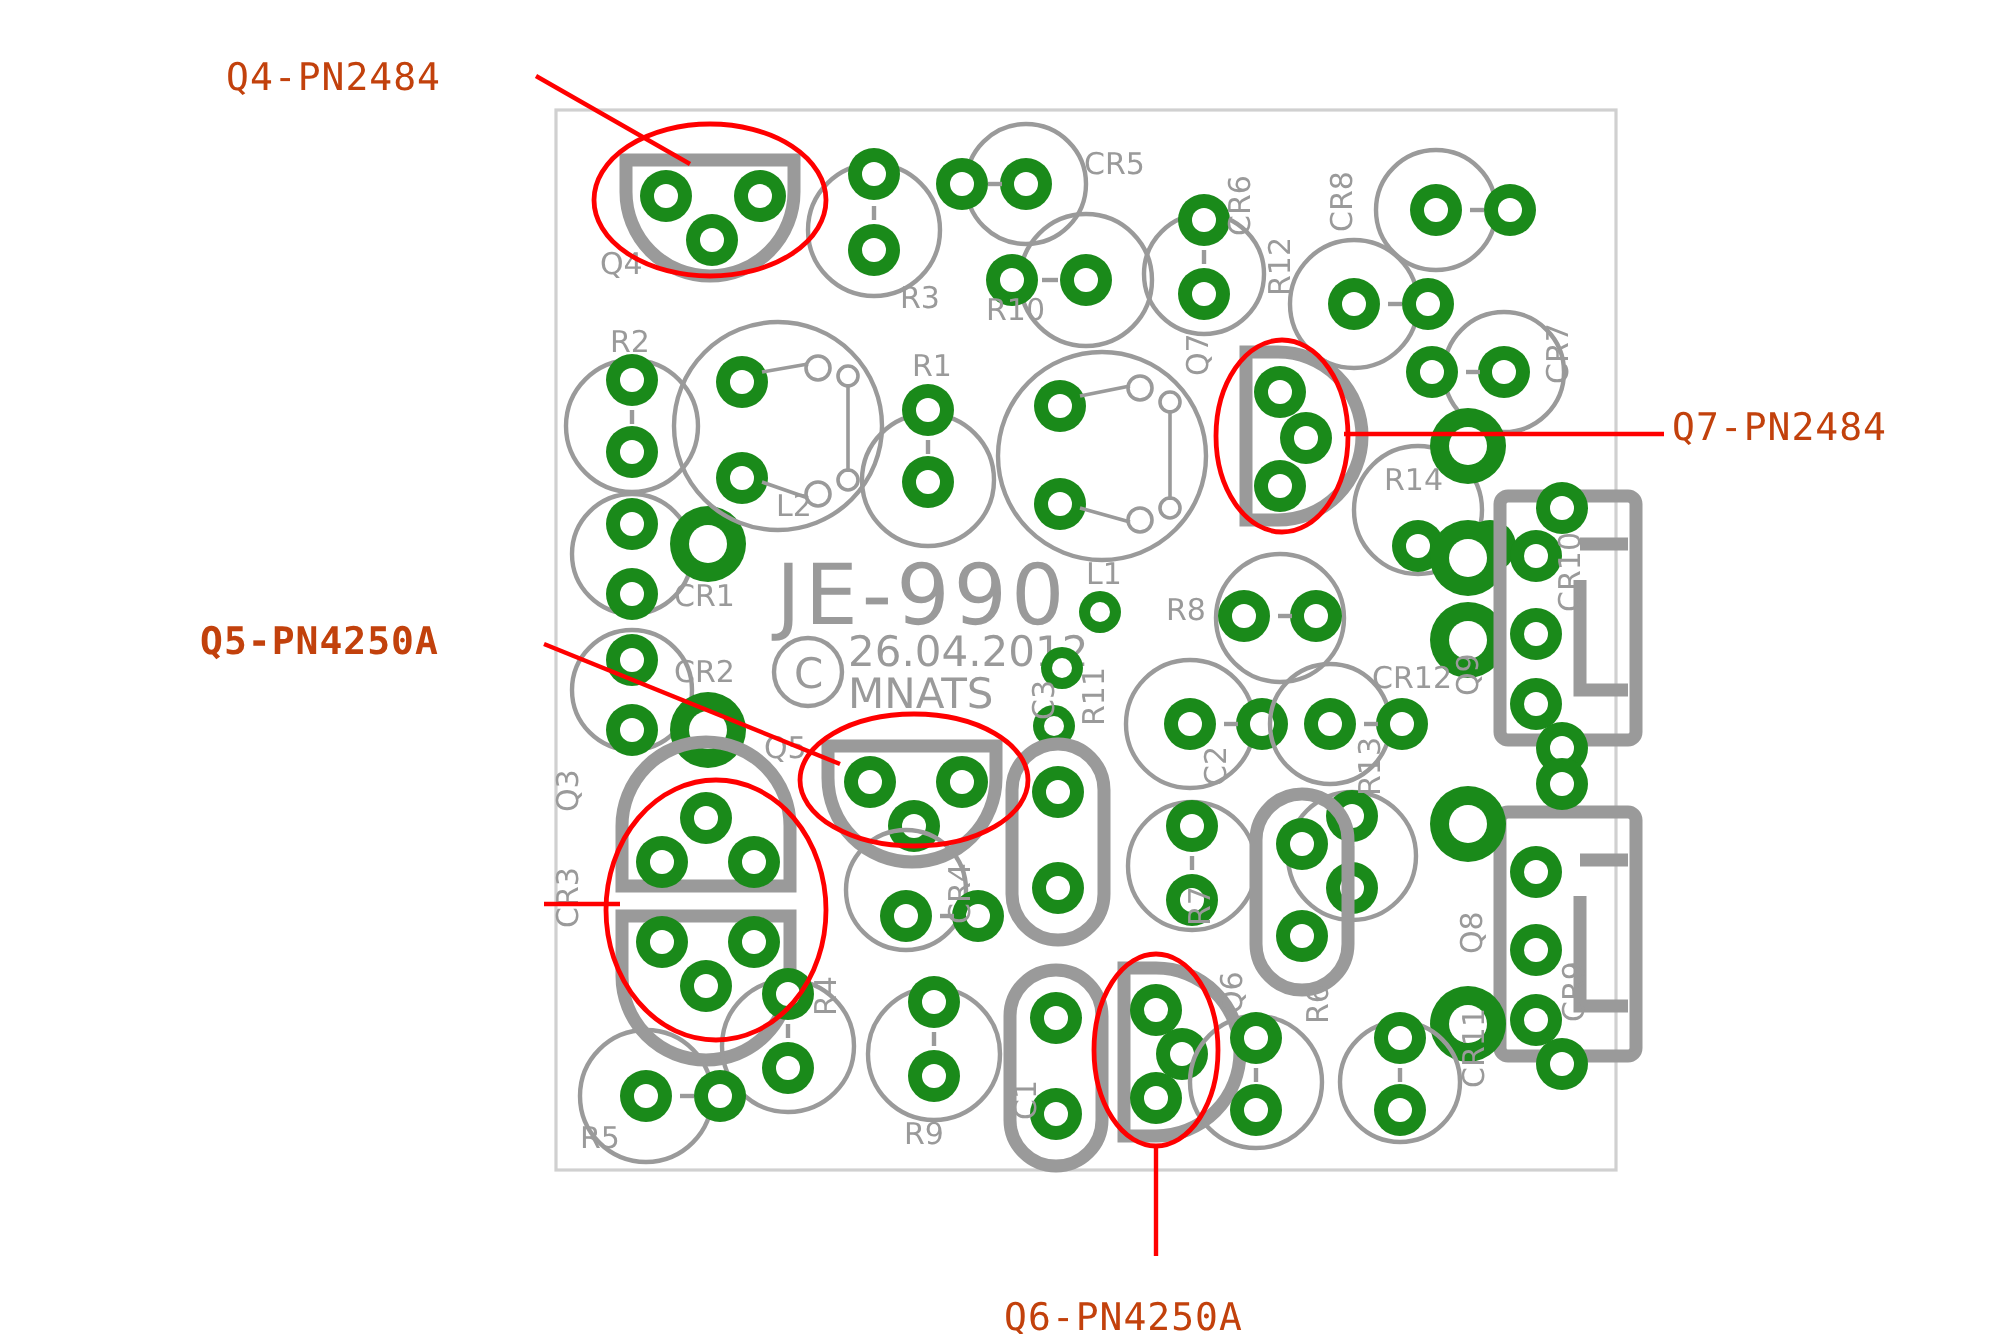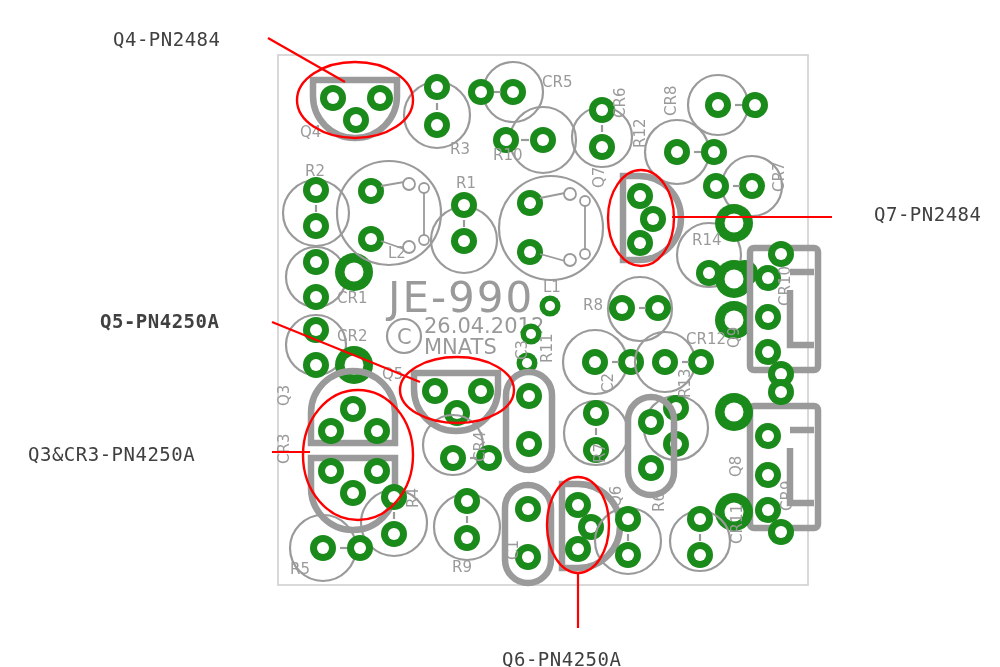--- a/index.html
+++ b/index.html
@@ -19,21 +19,21 @@
     position: absolute;
     left: 0;
     top: 0;
     width: 1000px;
     height: 667px;
   }
   .anno-label {
     position: absolute;
     font-family: "DejaVu Sans Mono", "Liberation Mono", monospace;
     font-size: 19px;
-    color: #404040;
+    color: #c2410c;
     white-space: nowrap;
     letter-spacing: 0.5px;
   }
 </style>
 </head>
 <body>
 
 <div id="stage">
 
   <svg id="pcb-svg" viewBox="0 0 1000 667">
@@ -416,18 +416,17 @@
 
       <ellipse cx="358" cy="455" rx="55" ry="65" class="redell"></ellipse>
       <line x1="272" y1="452" x2="310" y2="452" class="redline"></line>
 
       <ellipse cx="578" cy="525" rx="31" ry="48" class="redell"></ellipse>
       <line x1="578" y1="574" x2="578" y2="628" class="redline"></line>
     </g>
   </svg>
 
   <div class="anno-label" style="left:113px; top:28px;">Q4-PN2484</div>
-  <div class="anno-label" style="left:836px; top:203px;margin-left:38px;">Q7-PN2484</div>
+  <div class="anno-label" style="left:836px; top:203px;">Q7-PN2484</div>
   <div class="anno-label" style="left:100px; top:310px;font-weight:bold;">Q5-PN4250A</div>
-  <div class="anno-label" style="left:28px; top:443px;">Q3&amp;CR3-PN4250A</div>
   <div class="anno-label" style="left:502px; top:648px;">Q6-PN4250A</div>
 
 </div>
 
 </body></html>

